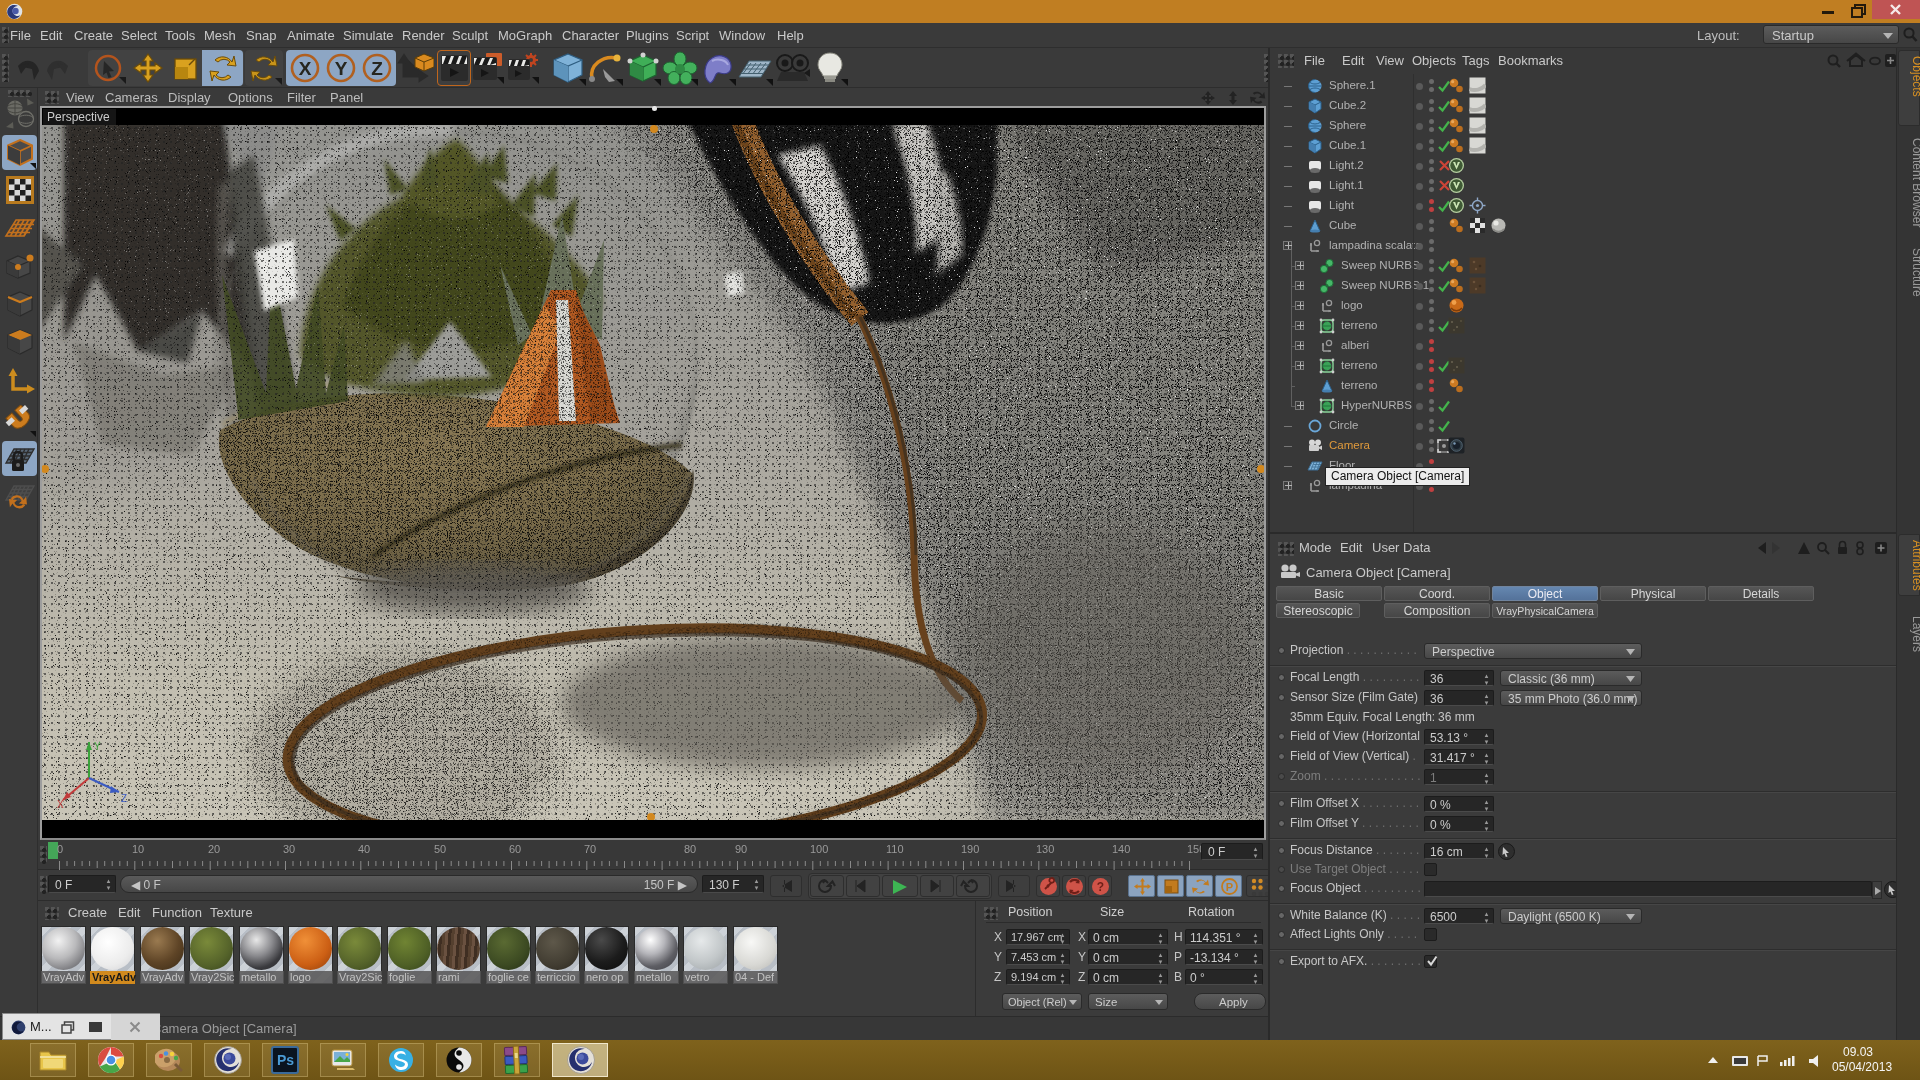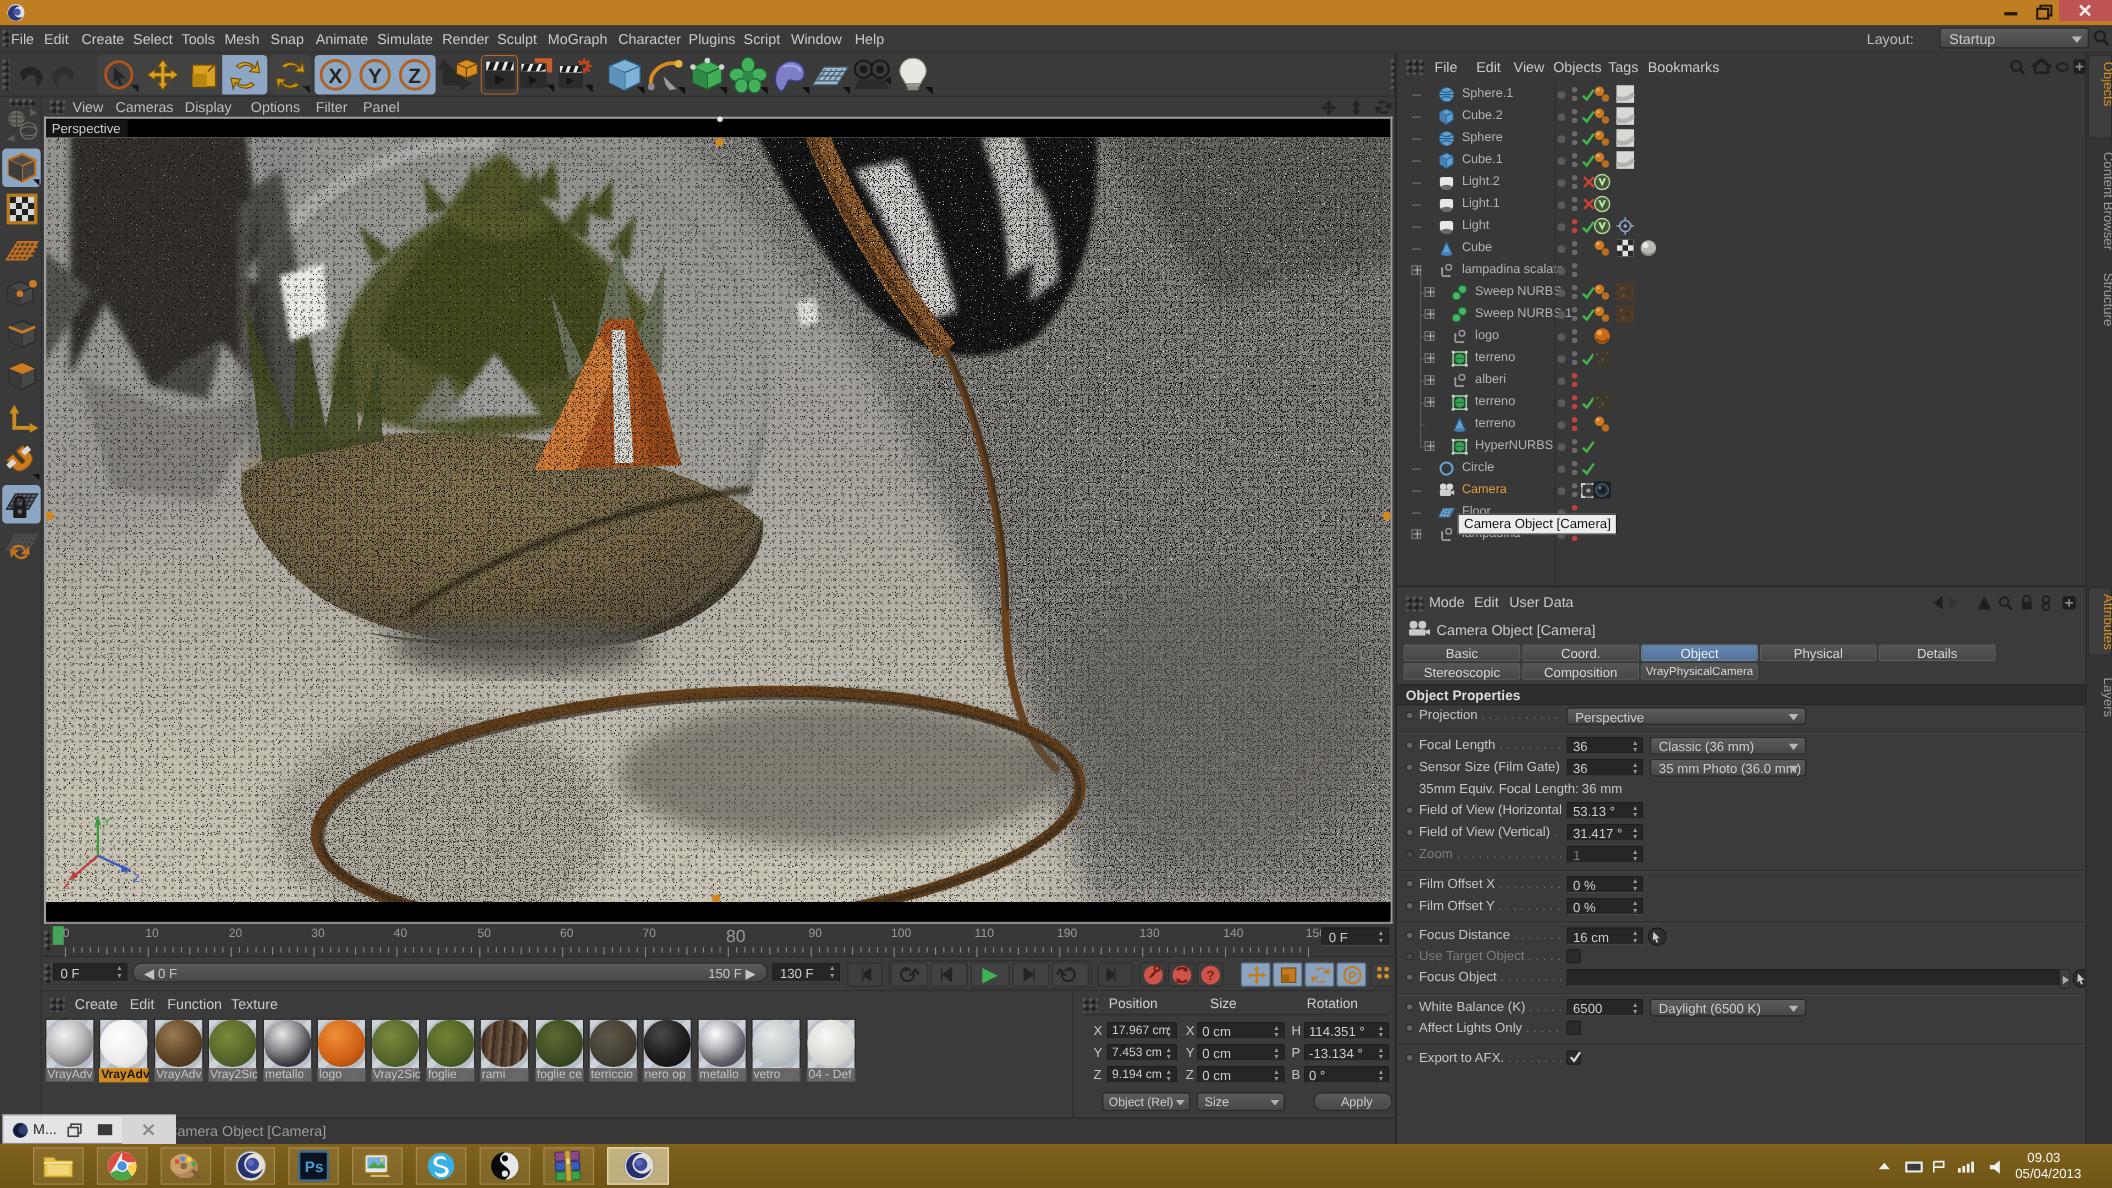--- a/index.html
+++ b/index.html
@@ -517,21 +517,21 @@
   <div class="abs grip" style="left:2px;top:6px;width:7px;height:18px"></div>
   <div class="abs" style="left:10px;top:2px;width:10px;height:17px;background:#44a558"></div>
   <span class="abs" style="left:19px;top:3px;font-size:11px;color:#9a9a9a">0</span>
       <span class="abs" style="left:94px;top:3px;font-size:11px;color:#9a9a9a">10</span>
       <span class="abs" style="left:170px;top:3px;font-size:11px;color:#9a9a9a">20</span>
       <span class="abs" style="left:245px;top:3px;font-size:11px;color:#9a9a9a">30</span>
       <span class="abs" style="left:320px;top:3px;font-size:11px;color:#9a9a9a">40</span>
       <span class="abs" style="left:396px;top:3px;font-size:11px;color:#9a9a9a">50</span>
       <span class="abs" style="left:471px;top:3px;font-size:11px;color:#9a9a9a">60</span>
       <span class="abs" style="left:546px;top:3px;font-size:11px;color:#9a9a9a">70</span>
-      <span class="abs" style="left:622px;top:3px;font-size:16px;color:#9a9a9a">80</span>
+      <span class="abs" style="left:646px;top:3px;font-size:11px;color:#9a9a9a">80</span>
       <span class="abs" style="left:697px;top:3px;font-size:11px;color:#9a9a9a">90</span>
       <span class="abs" style="left:772px;top:3px;font-size:11px;color:#9a9a9a">100</span>
       <span class="abs" style="left:848px;top:3px;font-size:11px;color:#9a9a9a">110</span>
       <span class="abs" style="left:923px;top:3px;font-size:11px;color:#9a9a9a">190</span>
       <span class="abs" style="left:998px;top:3px;font-size:11px;color:#9a9a9a">130</span>
       <span class="abs" style="left:1074px;top:3px;font-size:11px;color:#9a9a9a">140</span>
       <span class="abs" style="left:1149px;top:3px;font-size:11px;color:#9a9a9a">150</span>
   <svg class="abs" style="left:0;top:9px" width="1162" height="21">
         <rect x="21.0" y="12" width="1" height="9" fill="#8a8a8a"></rect>
         <rect x="28.5" y="12" width="1" height="5" fill="#8a8a8a"></rect>
@@ -1394,26 +1394,23 @@
       <circle cx="13" cy="4" r="3.6" fill="#c9c9c9"></circle>
       <rect x="1" y="8" width="15" height="6" rx="1" fill="#c9c9c9"></rect>
       <path d="M16 9.5 L20 8 L20 13 L16 11.5 Z" fill="#c9c9c9"></path>
     </svg>
  <span class="abs" style="left:36px;top:31px;font-size:13px;color:#c9c9c9">Camera Object [Camera]</span>
  <div class="tab" style="left:6px;top:52px;width:106px">Basic</div>
  <div class="tab" style="left:114px;top:52px;width:106px">Coord.</div>
  <div class="tab sel" style="left:222px;top:52px;width:106px">Object</div>
  <div class="tab" style="left:330px;top:52px;width:106px">Physical</div>
  <div class="tab" style="left:438px;top:52px;width:106px">Details</div>
- <div class="tab" style="left:6px;top:69px;width:106px">Stereoscopic</div>
+ <div class="tab" style="left:6px;top:69px;width:84px">Stereoscopic</div>
  <div class="tab" style="left:114px;top:69px;width:106px">Composition</div>
  <div class="tab" style="left:222px;top:69px;width:106px;font-size:10.5px;overflow:hidden">VrayPhysicalCamera</div>
- <div class="abs" style="left:0px;top:88px;width:626px;height:19px;background:#2e2e2e;border-top:1px solid #262626;border-bottom:1px solid #262626">
-      <b style="position:absolute;left:8px;top:2px;font-size:12.5px;color:#dcdcdc">Object Properties</b>
-    </div>
  <div id="props" class="abs" style="left:0;top:107px;width:626px;height:400px">
   <div class="abs" style="left:8px;top:6px;width:7px;height:7px;border-radius:50%;background:#666;border:1px solid #2a2a2a"></div>
   <div class="abs" style="left:20px;top:2px;width:130px;height:16px;overflow:hidden;white-space:nowrap;font-size:12px;color:#c6c6c6">Projection <span class="dots">. . . . . . . . . . . . . . . . . . . . . .</span></div>
   <div class="drop" style="left:154px;top:2px;width:218px;height:16px">
         <span style="position:absolute;left:7px;top:1px">Perspective</span>
         <svg class="abs" style="right:6px;top:5px" width="9" height="6">
           <path d="M0 0 L9 0 L4.5 6 Z" fill="#b5b5b5"></path>
         </svg>
       </div>
   <div class="abs" style="left:0;top:24px;width:626px;height:1px;background:#2d2d2d"></div>

